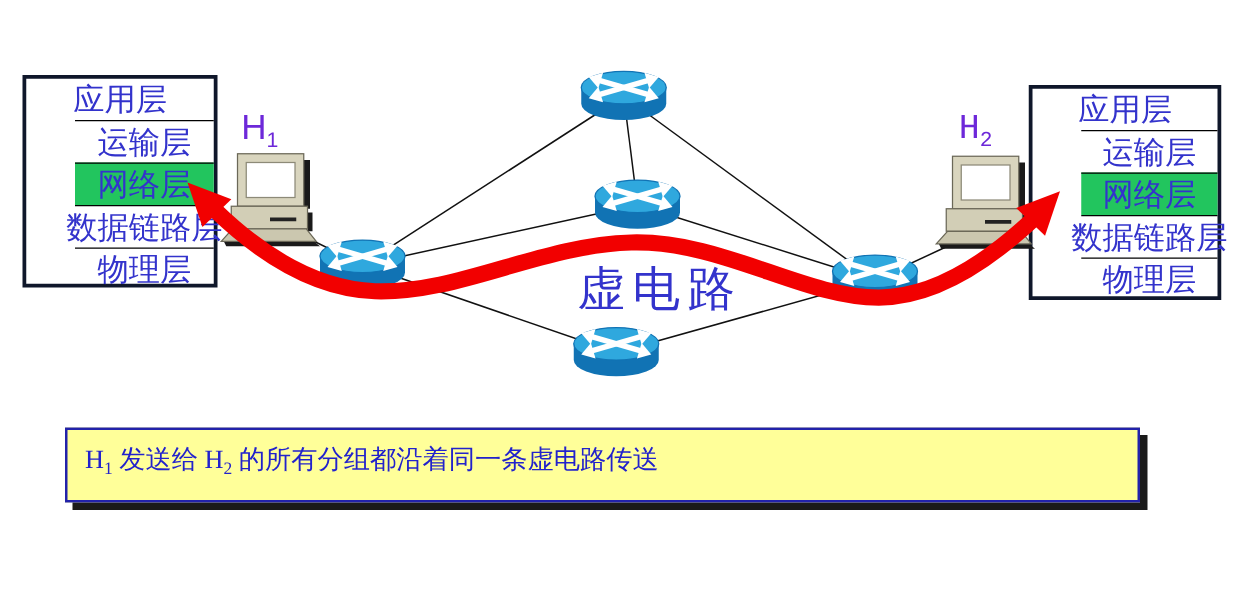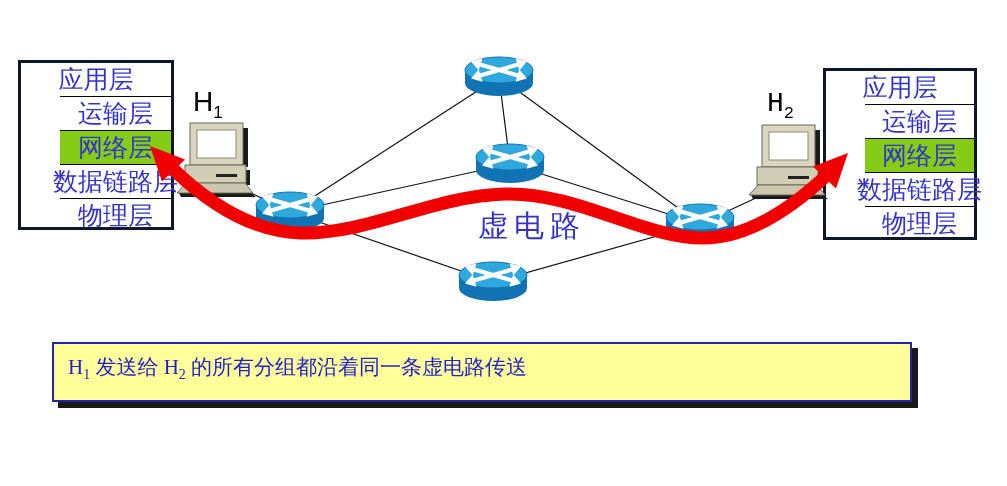--- a/index.html
+++ b/index.html
@@ -10,30 +10,30 @@
   .stack{
     position:absolute;border:3px solid #0f172a;background:#ffffff;
     display:flex;flex-direction:column;box-sizing:border-box;z-index:1;
   }
   .stack-row{
     flex:1;display:flex;align-items:center;justify-content:center;
     font-family:"Liberation Serif","DejaVu Serif",serif;
     font-size:25px;color:#3333CC;white-space:nowrap;
   }
   .stack-row + .stack-row{border-top:1.5px solid #000000;margin-left:39px;}
-  .stack-row.hl{background:#84cc16;}
+  .stack-row.hl{background:#22c55e;}
   .hlabel{
-    position:absolute;color:#000000;font-size:28px;z-index:2;
+    position:absolute;color:#6d28d9;font-size:28px;z-index:2;
     font-family:"Liberation Sans","DejaVu Sans",sans-serif;
   }
   .hlabel sub{font-size:17px;line-height:0;}
   .vc-label{
-    position:absolute;left:478px;top:206px;z-index:2;
+    position:absolute;left:462px;top:206px;z-index:2;
     font-family:"Liberation Serif","DejaVu Serif",serif;
-    font-size:30px;letter-spacing:6px;color:#3333CC;white-space:nowrap;
+    font-size:38px;letter-spacing:6px;color:#3333CC;white-space:nowrap;
   }
   #diagram-svg{position:absolute;left:0;top:0;z-index:5;pointer-events:none;}
   .caption{
     position:absolute;left:52px;top:342px;width:860px;height:60px;
     background:#FFFF99;border:2px solid #2222AA;box-sizing:border-box;
     box-shadow:6px 6px 0 #1a1a1a;z-index:1;
   }
   .caption-text{
     padding:9px 0 0 14px;font-size:21px;color:#2222CC;white-space:nowrap;
     font-family:"Liberation Serif","DejaVu Serif",serif;

